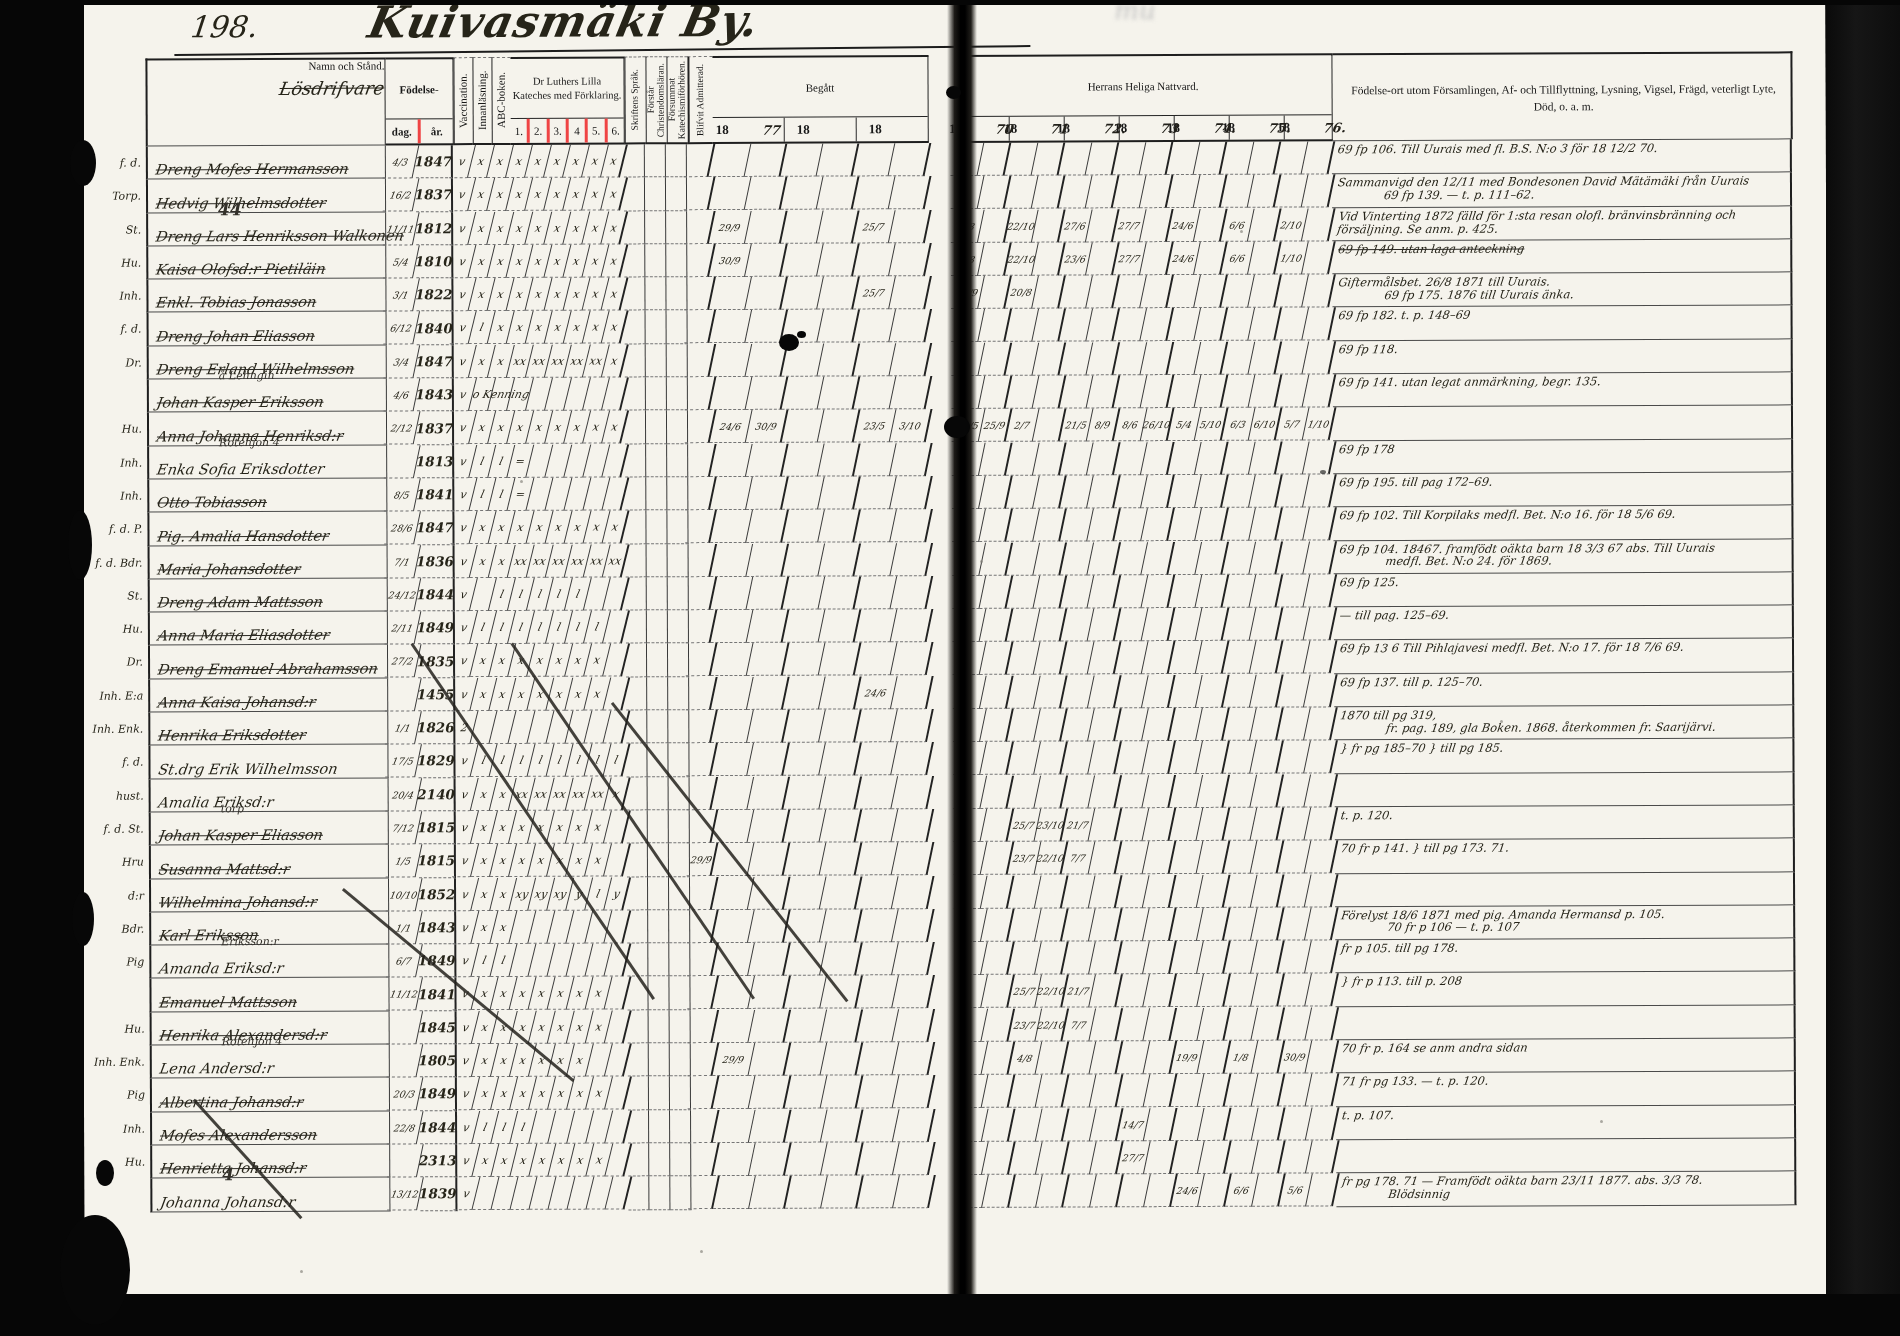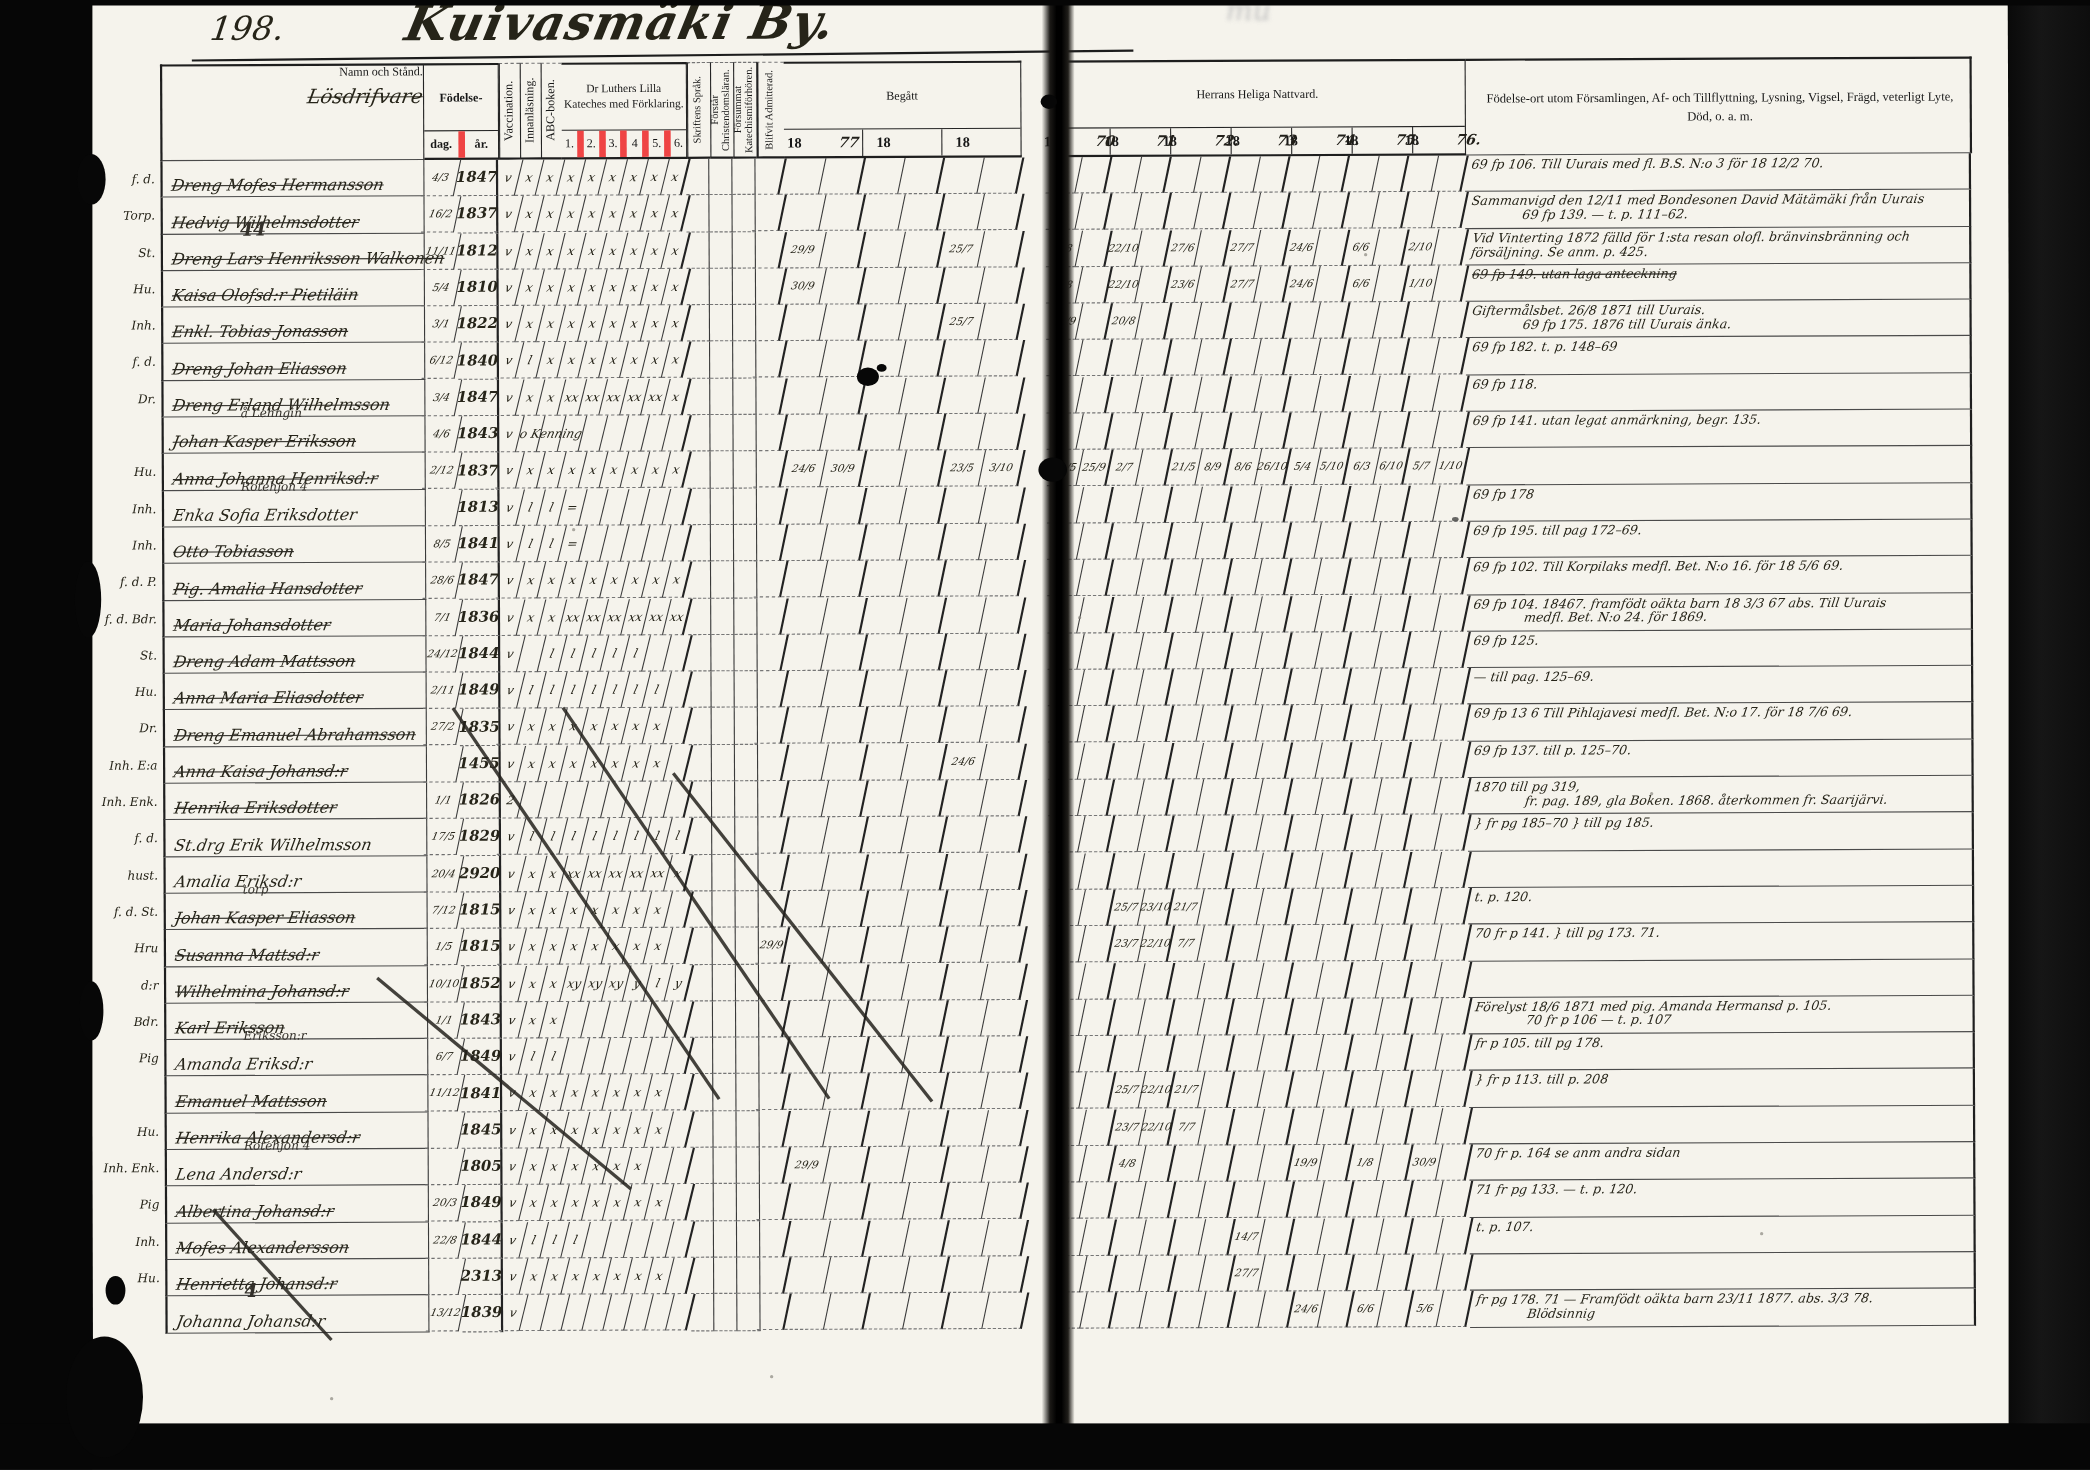--- a/index.html
+++ b/index.html
@@ -49,21 +49,21 @@
   .hbeg{width:216px;}
   .hnat{width:378px;}
   
   .hc{border-top:2px solid #1e1e1e;border-bottom:2px solid #1e1e1e;border-right:1px solid #242424;
       font-size:11px;color:#171717;text-align:center;}
   .hm{border:none!important;background:transparent;}
   .hname{border-left:2px solid #1e1e1e;display:flex;flex-direction:column;justify-content:flex-start;padding-top:22px;}
   .hgroup{display:flex;flex-direction:column;padding:0;}
   .hgroup .glabel{flex:1;display:flex;align-items:center;justify-content:center;padding:1px 2px;}
   .subrow{height:24px;border-top:1px solid #242424;display:flex;}
-  .subrow .ncell{flex:1;border-right:6px solid #ef4444;display:flex;align-items:center;justify-content:center;font-size:11px;}
+  .subrow .ncell{flex:1;border-right:3px solid #ef4444;display:flex;align-items:center;justify-content:center;font-size:11px;}
   .subrow .ncell:last-child{border-right:none;}
   .subrow .ycell{display:flex;align-items:center;justify-content:center;border-right:1px solid #2a2a2a;font-size:13px;font-weight:bold;gap:32px;}
   .subrow .ycell:last-child{border-right:none;}
   .hbeg .ycell{width:72px;}
   .hnat .ycell{width:54px;}
   .ycell .hwy{font-family:"DejaVu Serif",serif;font-style:italic;font-weight:bold;font-size:13px;
      margin-left:2px;transform:skewX(-10deg);color:#22201a;}
   .vert{writing-mode:vertical-rl;transform:rotate(180deg);font-size:9.5px;line-height:1.05;
      display:flex;align-items:center;justify-content:center;padding:2px 0;}
   .hfold{border:none!important;width:26px;}
@@ -1094,21 +1094,21 @@
       <span class="rm rm2 hw"></span>
     </div>
   </div>
           <div class="row">
     <div class="cell c-margin hw">hust.</div>
     <div class="cell c-name">
       <span class="above hw"></span>
       <span class="name-text hw">Amalia Eriksd:r</span>
     </div>
     <div class="cell c-dag hw fr">20/4</div>
-    <div class="cell c-ar hw">2920</div>
+    <div class="cell c-ar hw">2140</div>
     <div class="cell c-sm c-mk hw mkx">v</div>
     <div class="cell c-sm c-mk hw mkx">x</div>
     <div class="cell c-sm c-mk hw mkx">x</div>
     <div class="cell c-sm c-mk hw mkx">xx</div>
     <div class="cell c-sm c-mk hw mkx">xx</div>
     <div class="cell c-sm c-mk hw mkx">xx</div>
     <div class="cell c-sm c-mk hw mkx">xx</div>
     <div class="cell c-sm c-mk hw mkx">xx</div>
     <div class="cell c-sm c-mk hw mkx">x</div>
     <div class="cell c-vt"></div>

